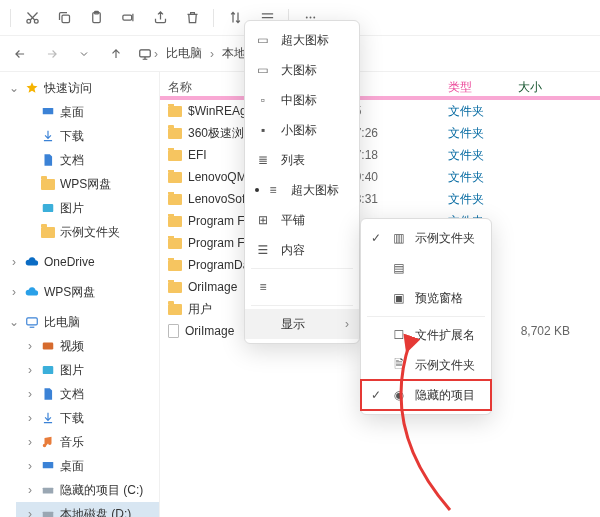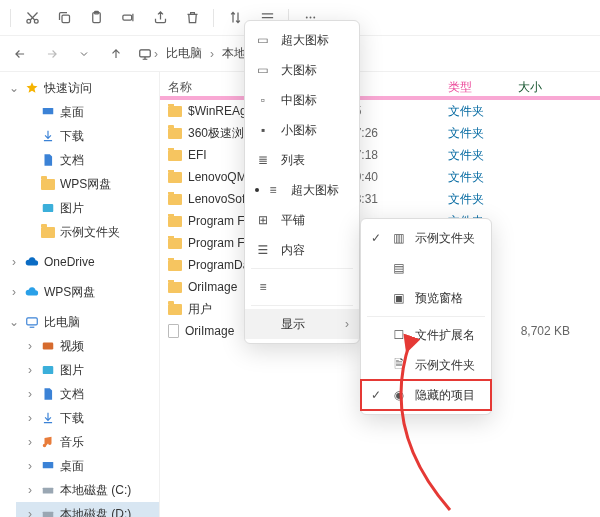--- a/index.html
+++ b/index.html
@@ -317,21 +317,21 @@
           </span>
           <span class="lbl">桌面</span>
         </div>
       <div class="tree-item">
           <span class="chev">›</span>
           <span class="ico disk-ico">
             <svg viewBox="0 0 24 24" fill="#9aa7b3">
               <rect x="3" y="8" width="18" height="10" rx="1"></rect>
             </svg>
           </span>
-          <span class="lbl">本地磁盘 (C:)</span>
+          <span class="lbl">隐藏的项目 (C:)</span>
         </div>
       <div class="tree-item sel">
           <span class="chev">›</span>
           <span class="ico disk-ico">
             <svg viewBox="0 0 24 24" fill="#9aa7b3">
               <rect x="3" y="8" width="18" height="10" rx="1"></rect>
             </svg>
           </span>
           <span class="lbl">本地磁盘 (D:)</span>
         </div>

